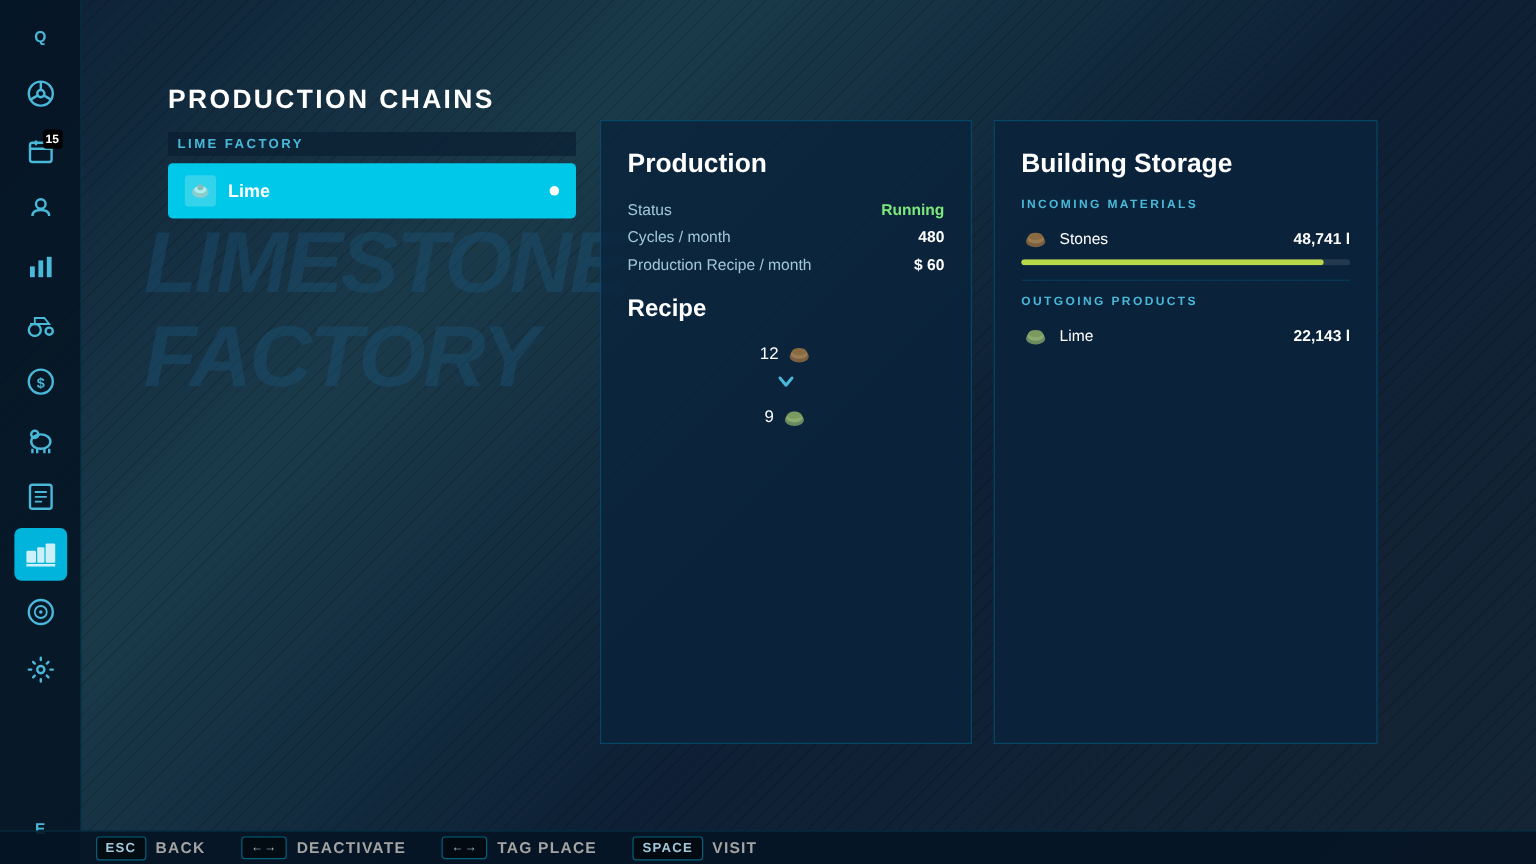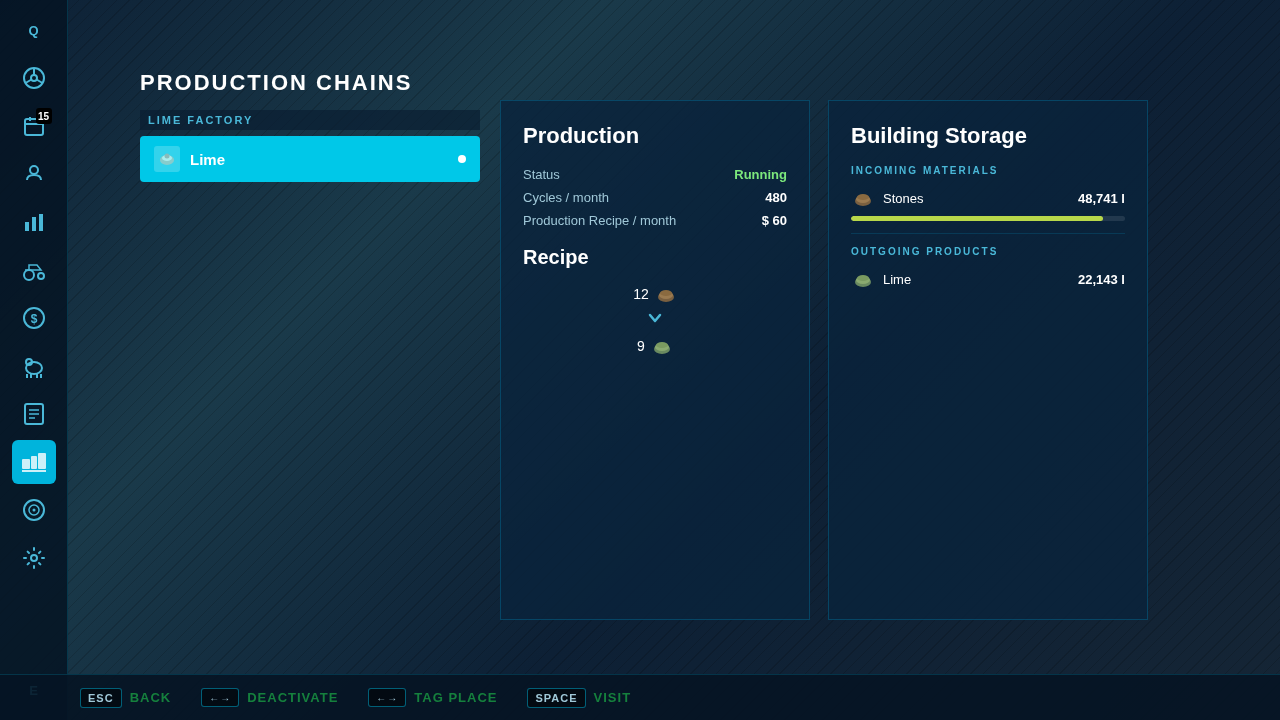--- a/index.html
+++ b/index.html
@@ -341,21 +341,21 @@
       background: rgba(0, 150, 200, 0.2);
       margin: 12px 0;
     }
 
     
     .bottom-bar {
       position: absolute;
       bottom: 0;
       left: 0;
       right: 0;
-      height: 46px;
+      height: 28px;
       background: rgba(5, 20, 35, 0.9);
       display: flex;
       align-items: center;
       padding: 0 80px;
       gap: 30px;
       border-top: 1px solid rgba(0, 180, 220, 0.2);
     }
 
     .bottom-key {
       display: flex;
@@ -368,32 +368,35 @@
       border: 1px solid rgba(0, 180, 220, 0.5);
       color: #a0c8d8;
       font-size: 11px;
       font-weight: 700;
       padding: 3px 7px;
       border-radius: 3px;
       letter-spacing: 1px;
     }
 
     .key-label {
-      color: #15803d;
+      color: #a3a3a3;
       font-size: 13px;
       font-weight: 600;
       letter-spacing: 1px;
       text-transform: uppercase;
     }
   </style>
 </head>
 <body>
 
 <div class="game-bg">
   <div class="bg-lines"></div>
+  <div class="factory-watermark">
+    Limestone<br>Factory
+  </div>
 </div>
 
 <div class="sidebar">
 
   <div class="sidebar-btn">
     <span style="font-size:13px;font-weight:900;color:#4ab8d8;">Q</span>
   </div>
 
   <div class="sidebar-btn">
     <svg width="24" height="24" viewBox="0 0 24 24" fill="none">

